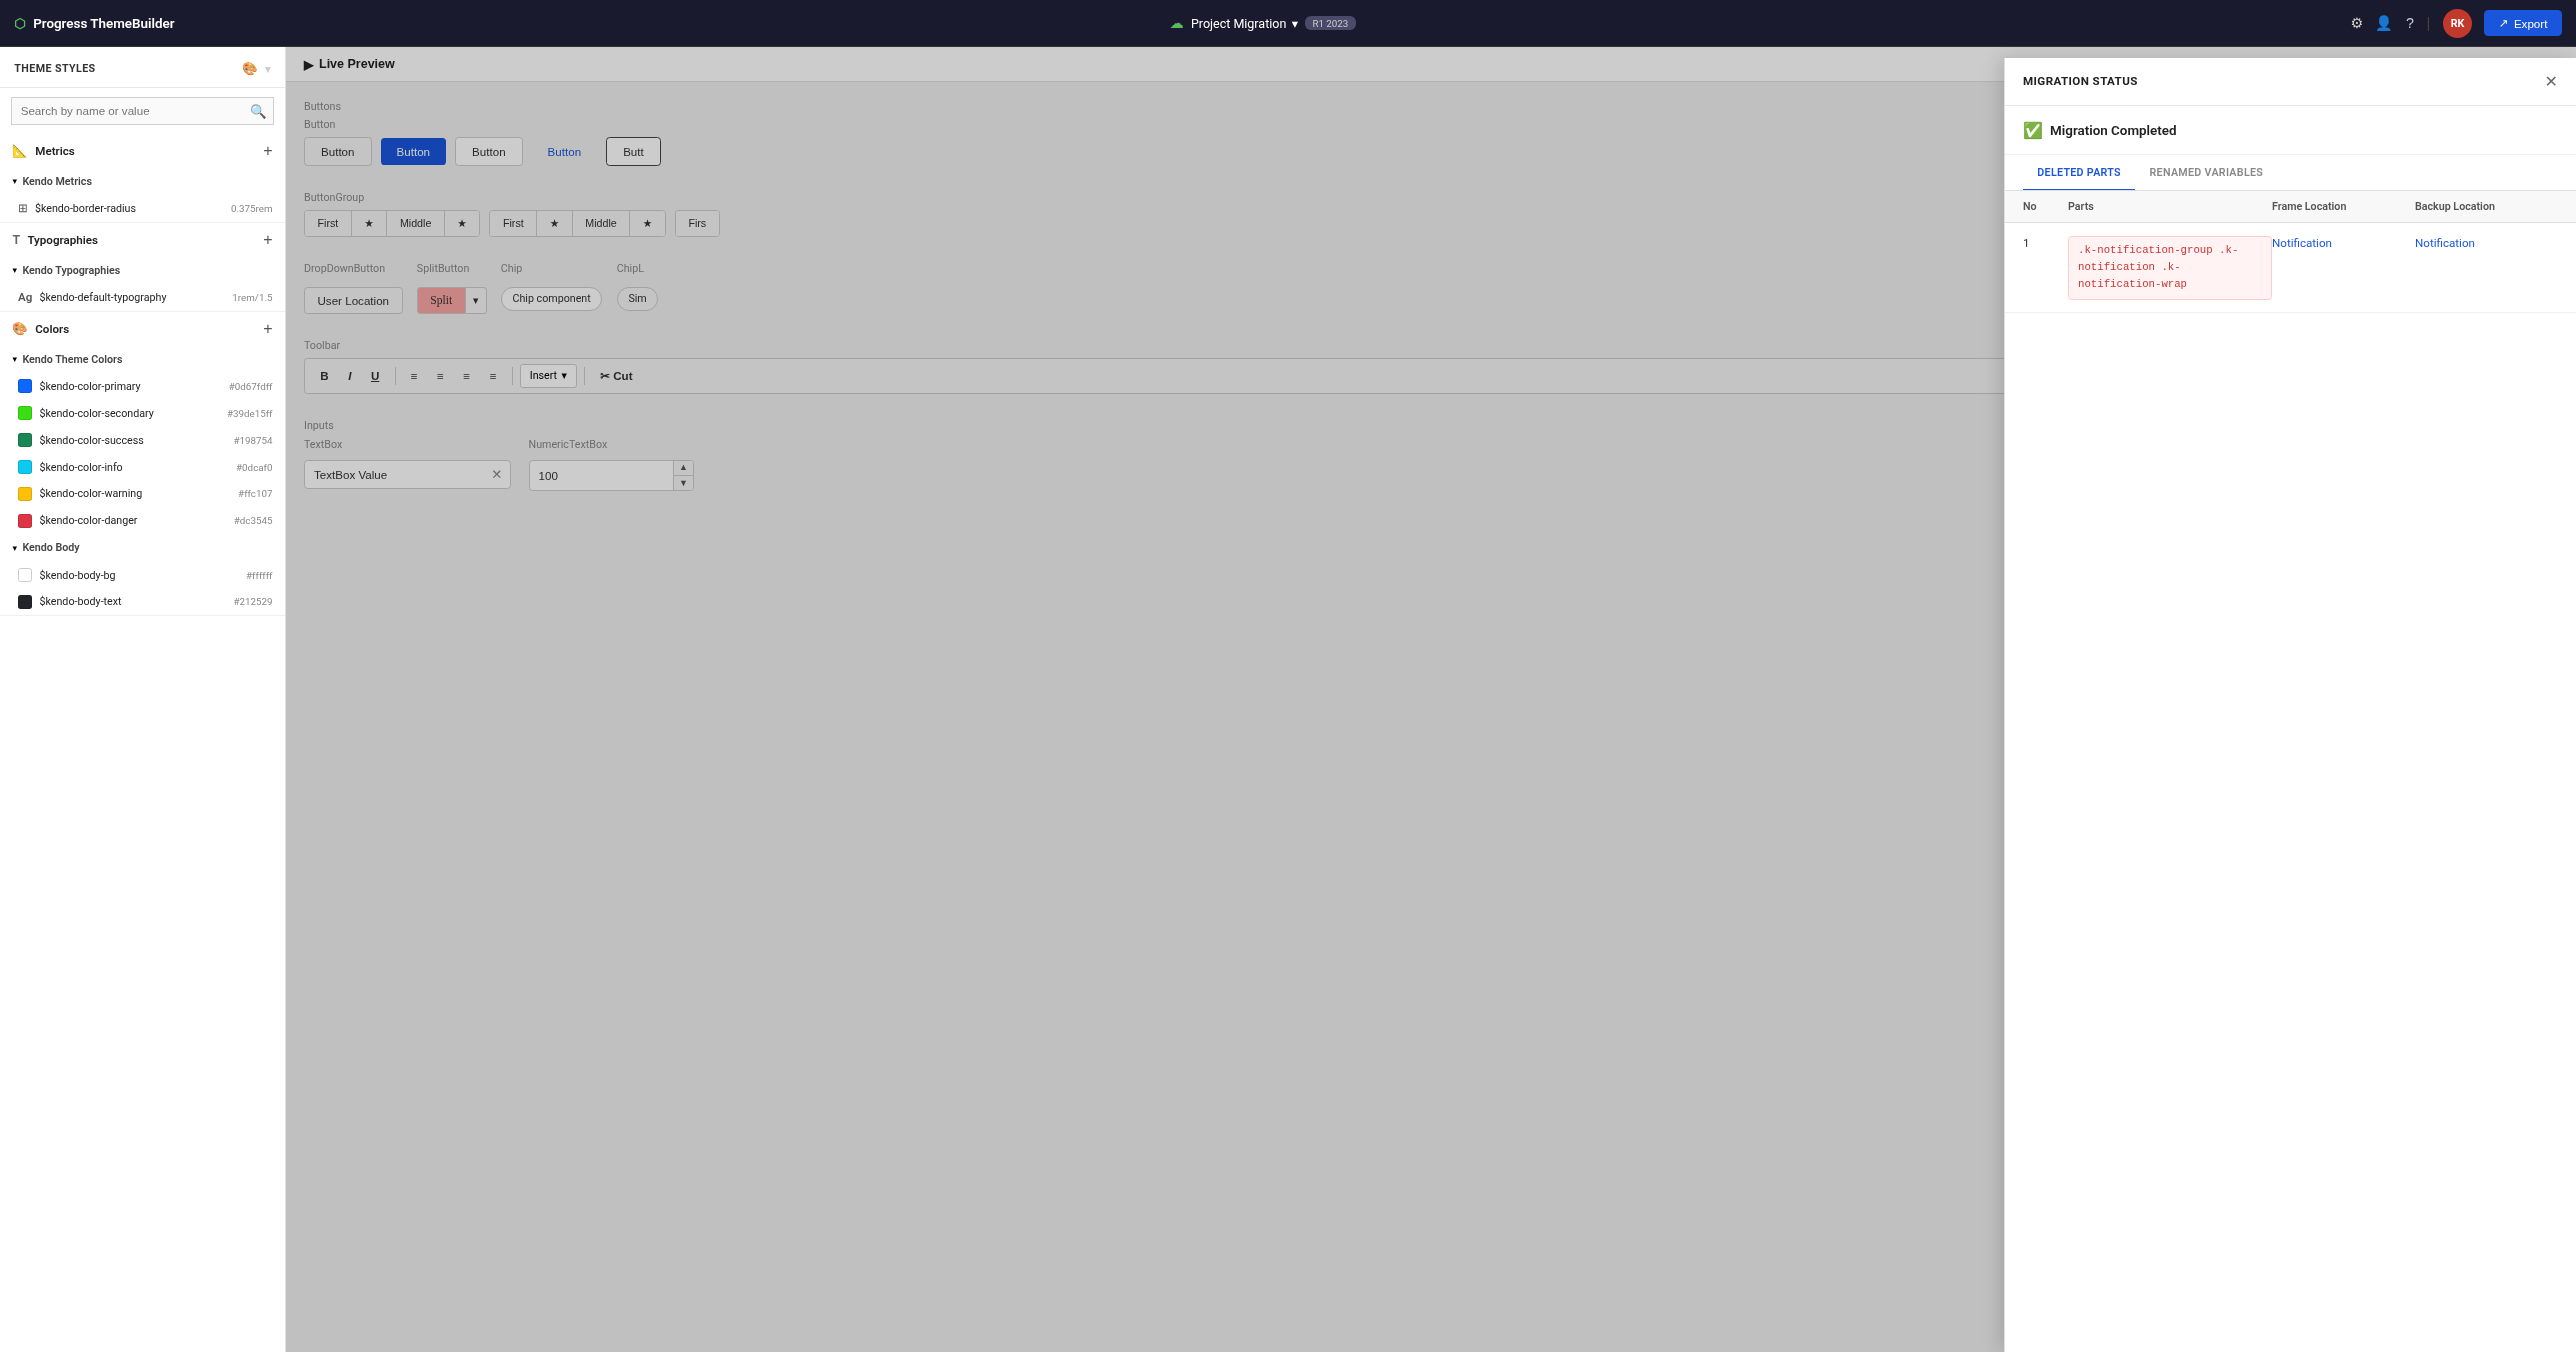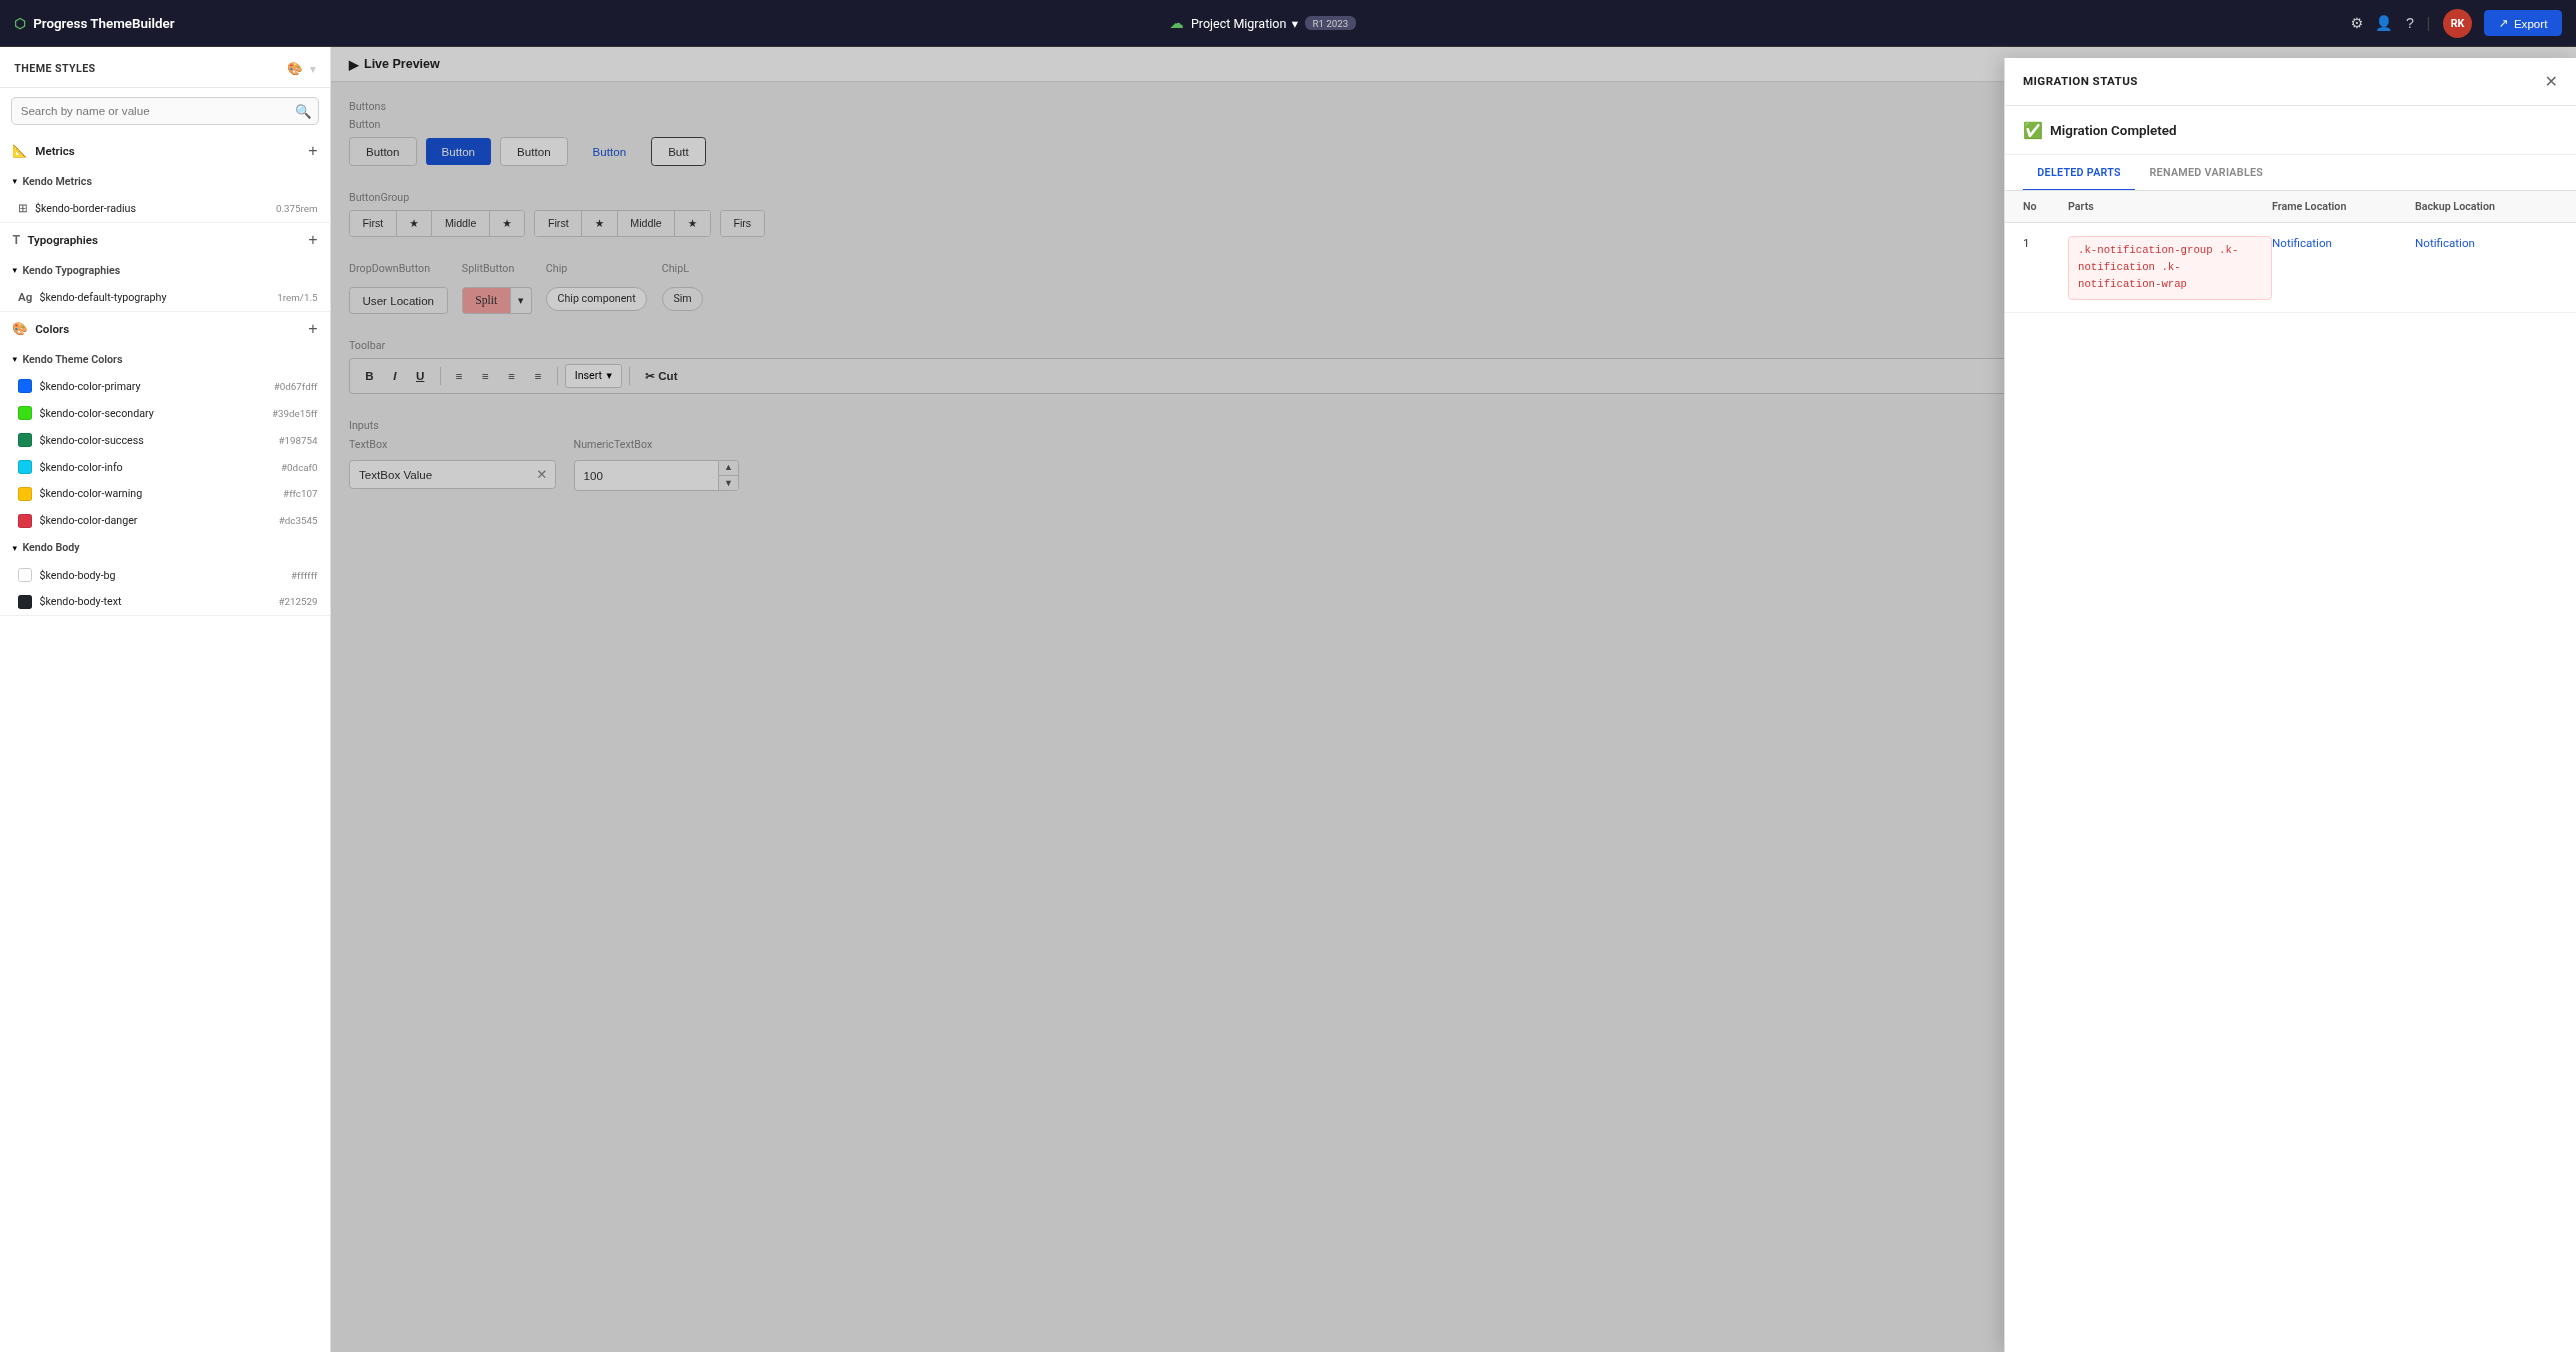--- a/index.html
+++ b/index.html
@@ -18,26 +18,26 @@
     .project-badge { background: #4a4a6a; color: #ccc; font-size: 9.8px; padding: 1.8px 7.2px; border-radius: 6px; }
     .header-right { display: flex; align-items: center; gap: 12.5px; }
     .header-icon-btn { color: #ccc; cursor: pointer; font-size: 14.3px; background: none; border: none; }
     .header-avatar { width: 29px; height: 29px; border-radius: 50%; background: #c0392b; color: white; display: flex; align-items: center; justify-content: center; font-size: 10.7px; font-weight: 700; cursor: pointer; }
     .export-btn { background: #1a56db; color: white; border: none; padding: 6.3px 14.3px; border-radius: 4.5px; font-size: 11.6px; cursor: pointer; display: flex; align-items: center; gap: 5.4px; }
 
     
     .main-layout { display: flex; height: calc(100vh - 47px); }
 
     
-    .sidebar { width: 331px; background: #fff; border-right: 0.9px solid #e0e0e0; display: flex; flex-direction: column; overflow-y: auto; flex-shrink: 0; }
+    .sidebar { width: 286px; background: #fff; border-right: 0.9px solid #e0e0e0; display: flex; flex-direction: column; overflow-y: auto; flex-shrink: 0; }
     .sidebar-header { display: flex; align-items: center; justify-content: space-between; padding: 14.3px 14.3px 10.7px; border-bottom: 0.9px solid #e8e8e8; }
     .sidebar-title { font-size: 10.7px; font-weight: 700; color: #333; letter-spacing: 0.4px; text-transform: uppercase; }
     .sidebar-header-icons { display: flex; align-items: center; gap: 7.2px; }
     .search-bar { margin: 9px 10.7px; position: relative; }
-    .search-input { width: 100%; padding: 6.3px 29px 6.3px 9px; border: 0.9px solid #d0d0d0; border-radius: 5px; font-size: 11.6px; color: #666; background: #fafafa; }
+    .search-input { width: 100%; padding: 6.3px 29px 6.3px 9px; border: 0.9px solid #d0d0d0; border-radius: 0; font-size: 11.6px; color: #666; background: #fafafa; }
     .search-icon-btn { position: absolute; right: 7.2px; top: 50%; transform: translateY(-50%); background: none; border: none; color: #888; cursor: pointer; }
 
     
     .sidebar-section { border-bottom: 0.9px solid #f0f0f0; }
     .sidebar-section-header { display: flex; align-items: center; justify-content: space-between; padding: 9px 12.5px; cursor: pointer; }
     .sidebar-section-title { font-size: 11.6px; font-weight: 600; color: #222; display: flex; align-items: center; gap: 7.2px; }
     .sidebar-add-btn { background: none; border: none; color: #555; cursor: pointer; font-size: 16px; line-height: 1; }
 
     .subsection-header { display: flex; align-items: center; gap: 5.4px; padding: 7.2px 12.5px; cursor: pointer; }
     .subsection-title { font-size: 10.7px; font-weight: 600; color: #444; }

